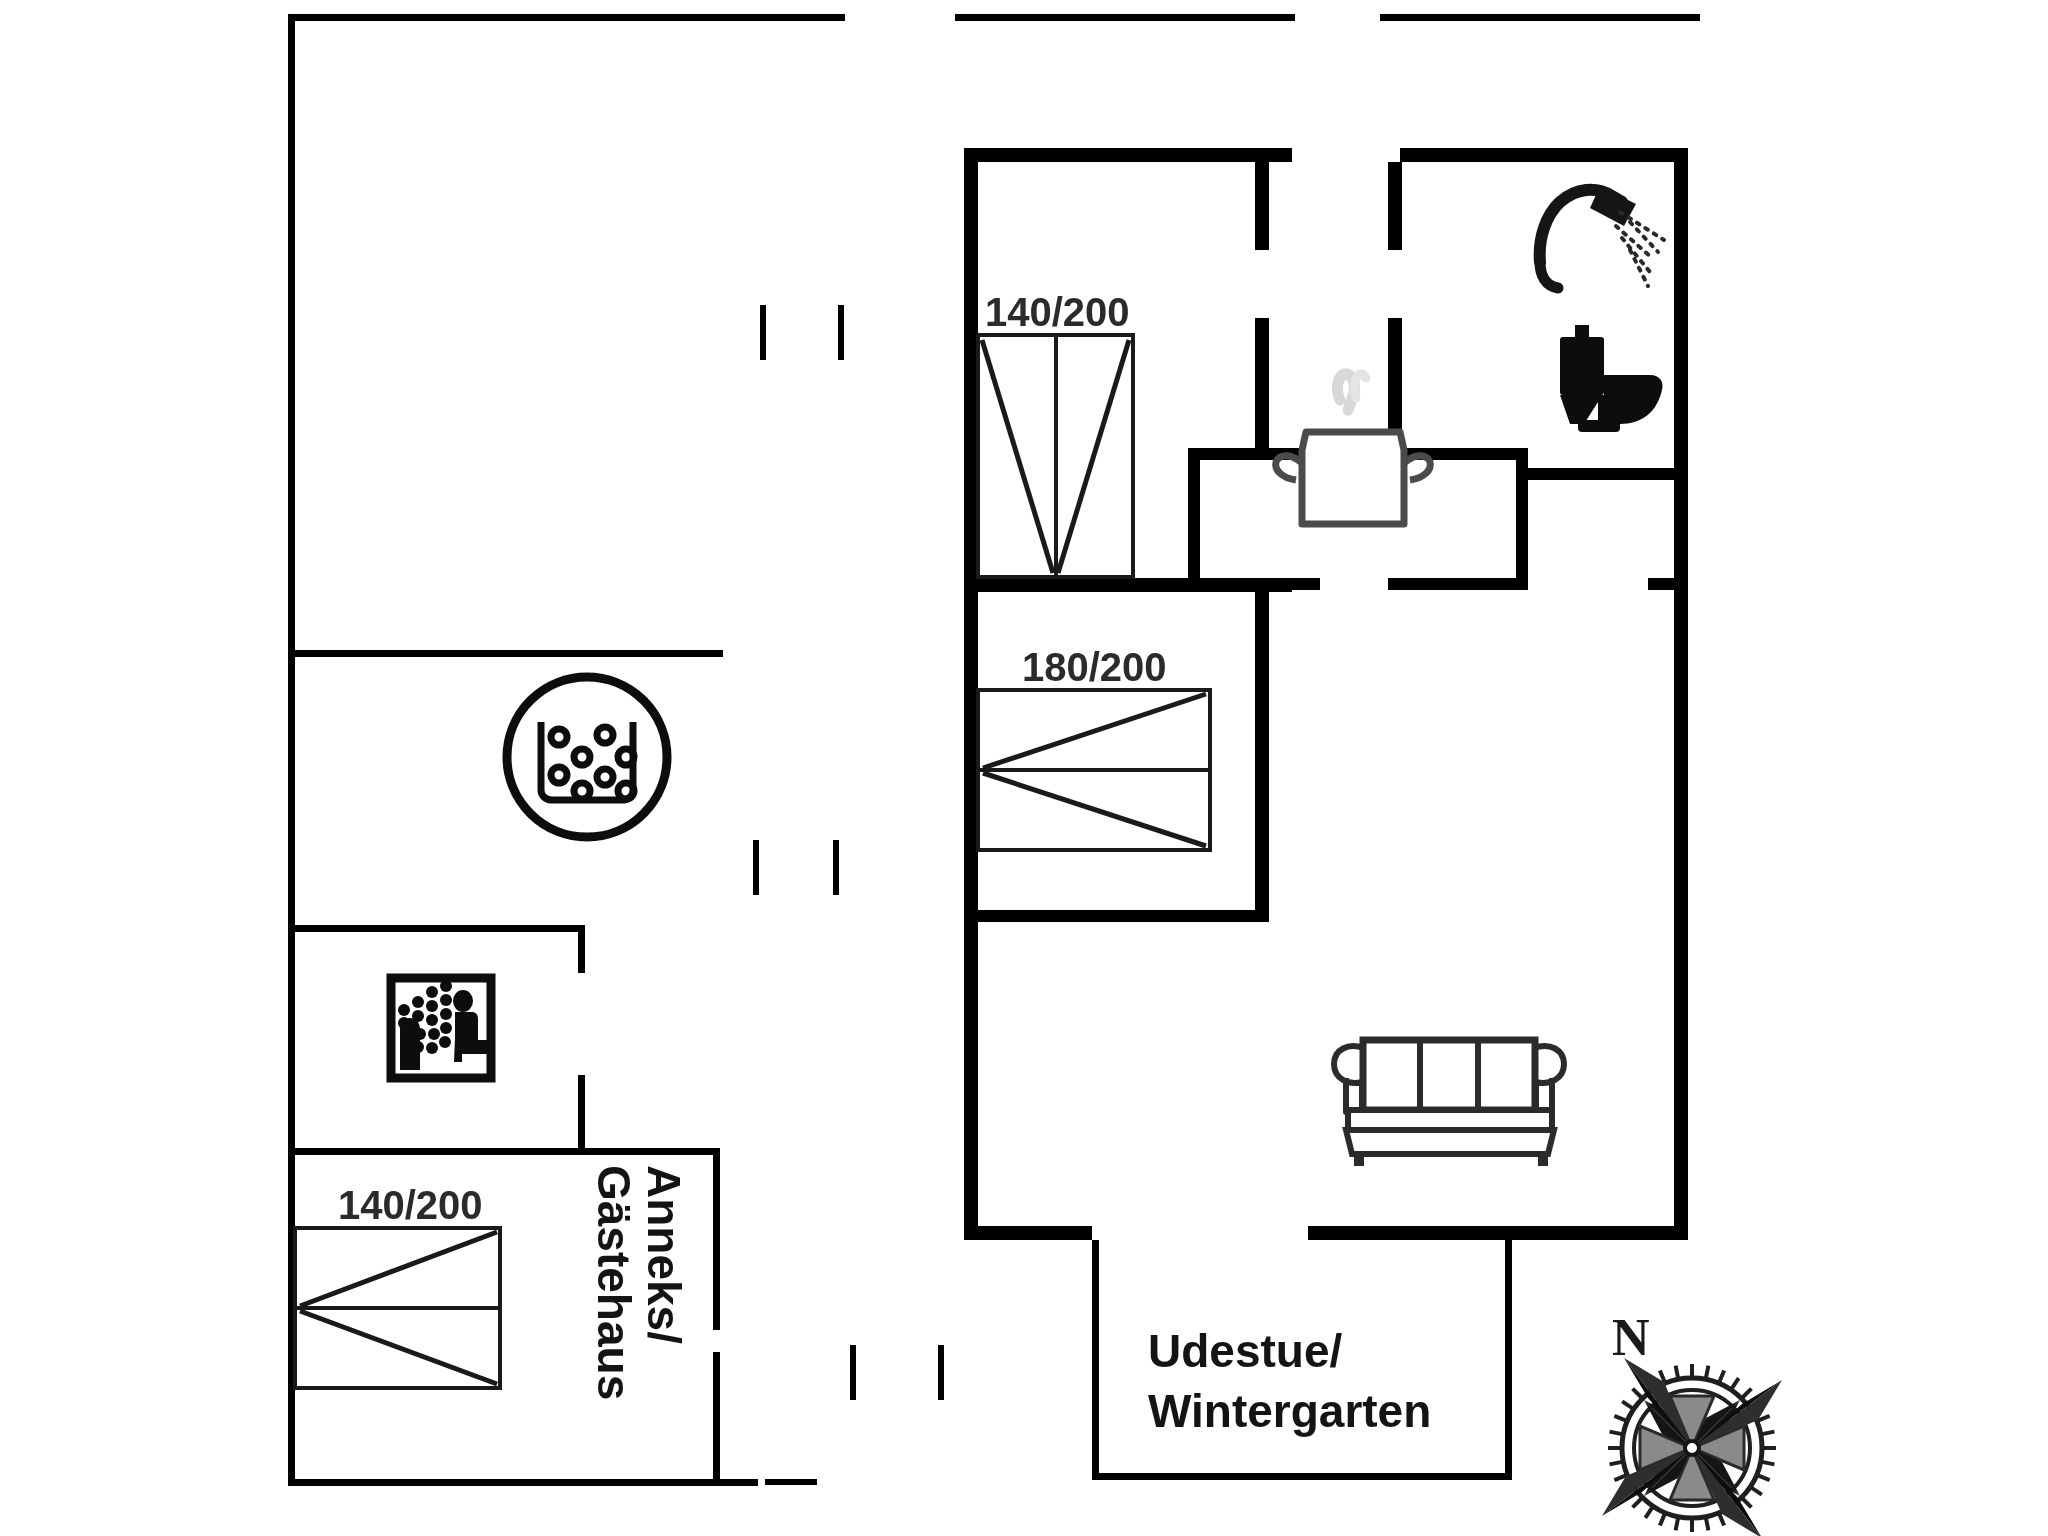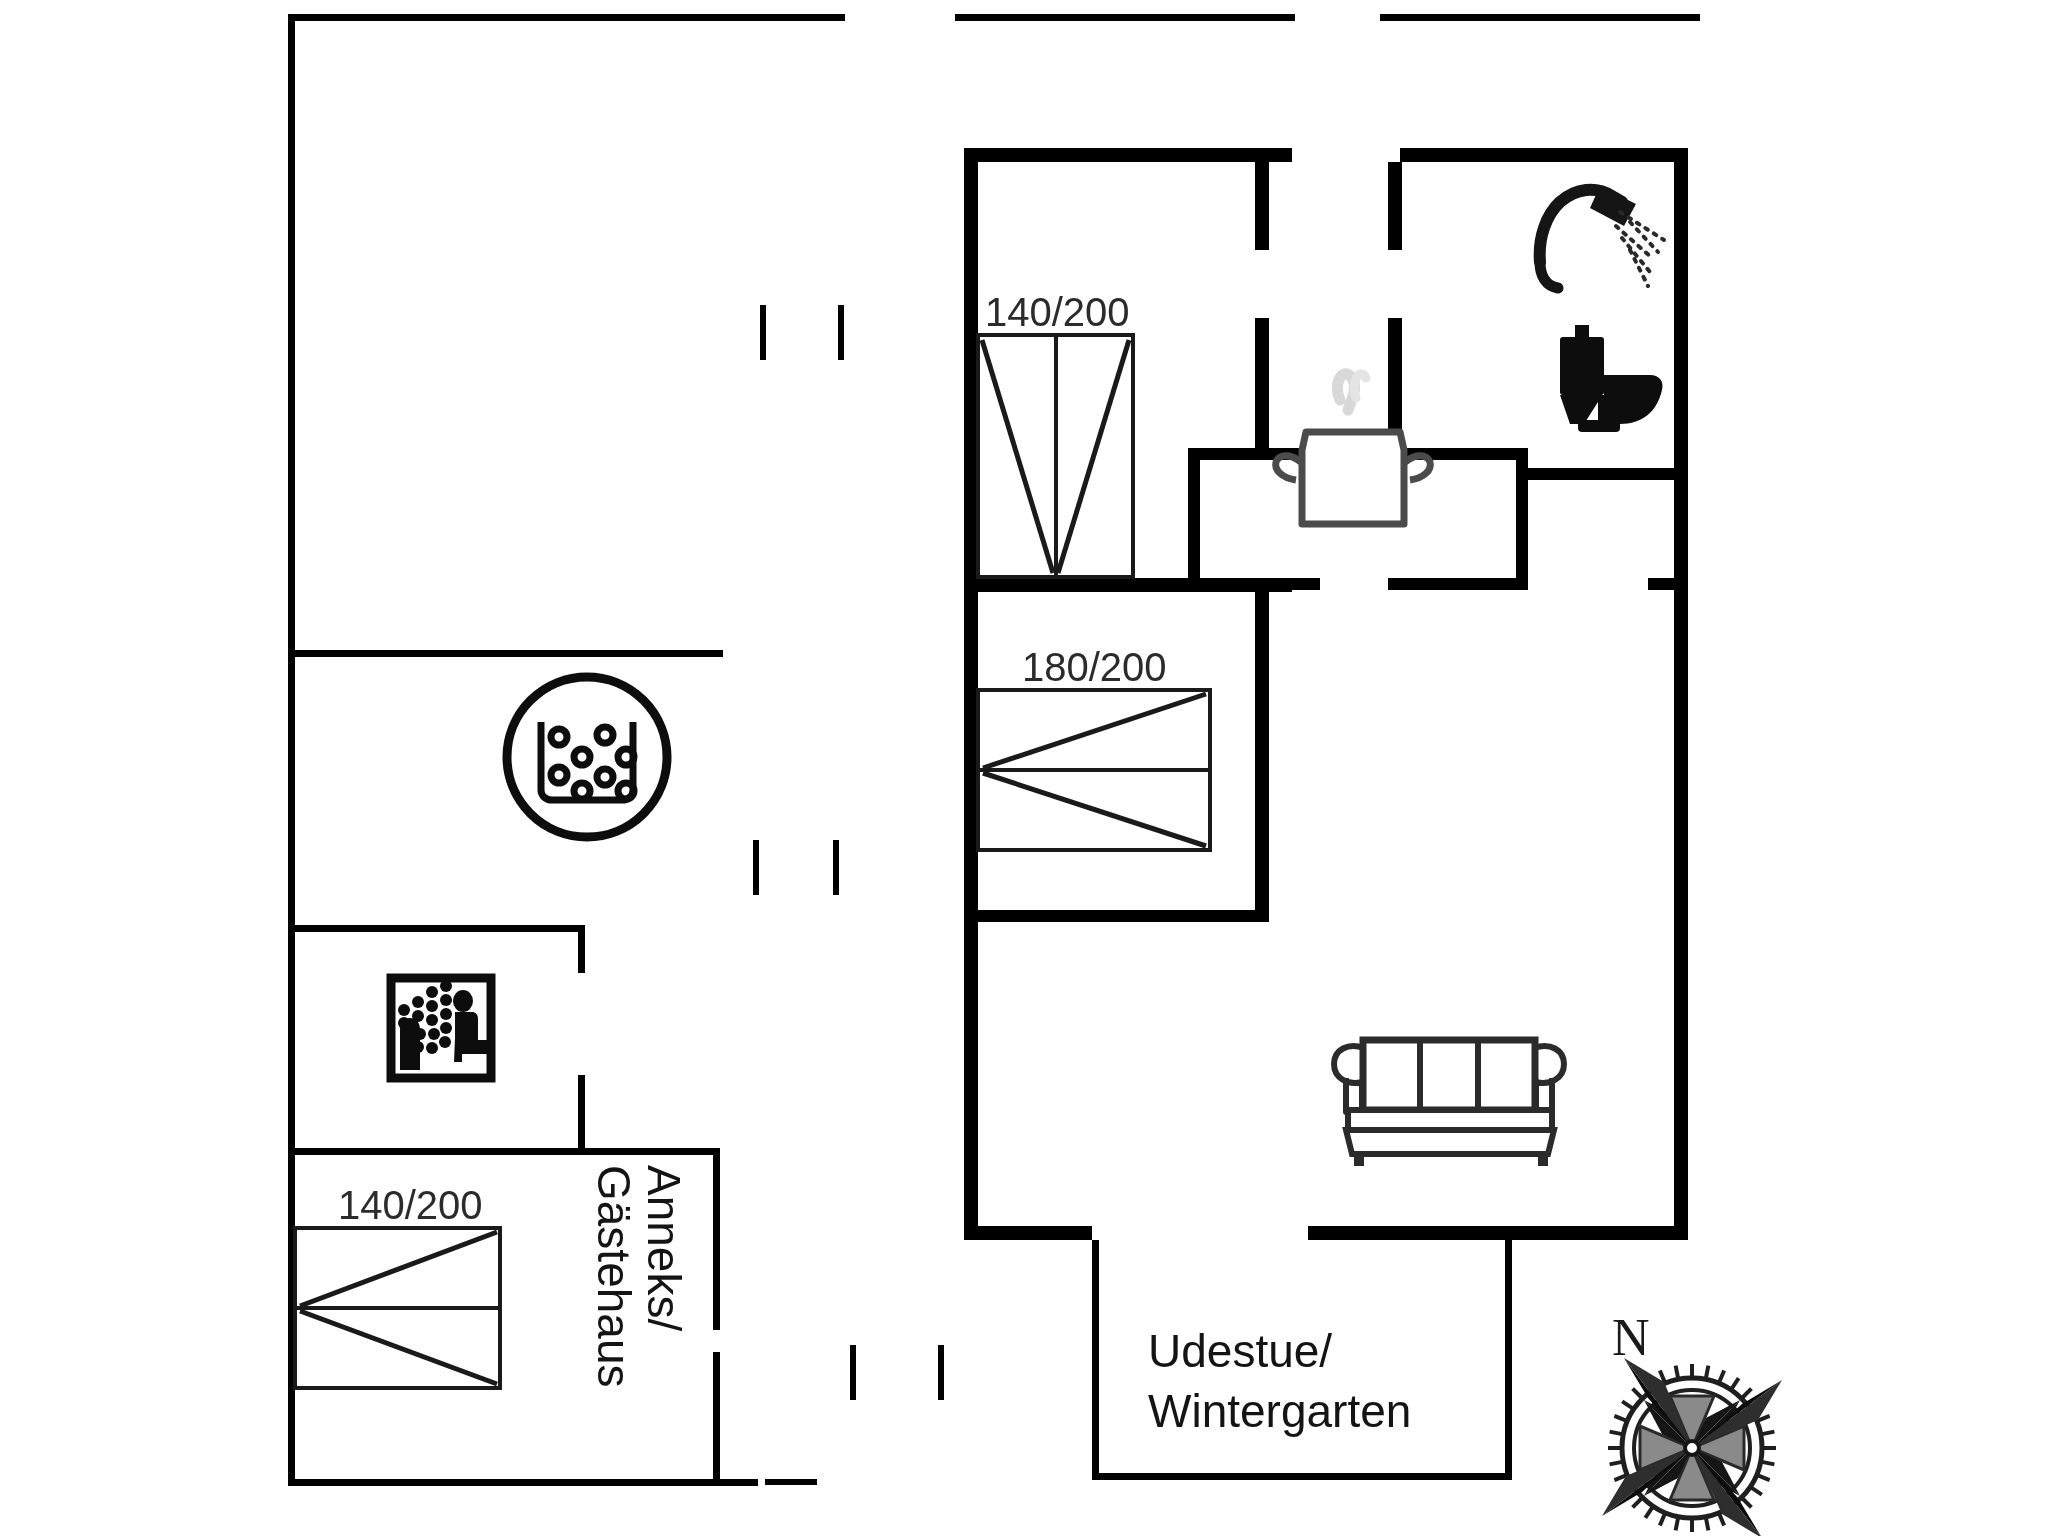--- a/index.html
+++ b/index.html
@@ -12,20 +12,21 @@
     width: 2048px;
     height: 1536px;
     font-family: "Liberation Sans", sans-serif;
     overflow: hidden;
   }
   #plan-root {
     position: relative;
     width: 2048px;
     height: 1536px;
     background: #ffffff;
+    font-weight: bold;
   }
   svg#floorplan {
     display: block;
     width: 2048px;
     height: 1536px;
   }
   .dim-label {
     font-family: "Liberation Sans", sans-serif;
     font-size: 40px;
     fill: #2b2b2b;

